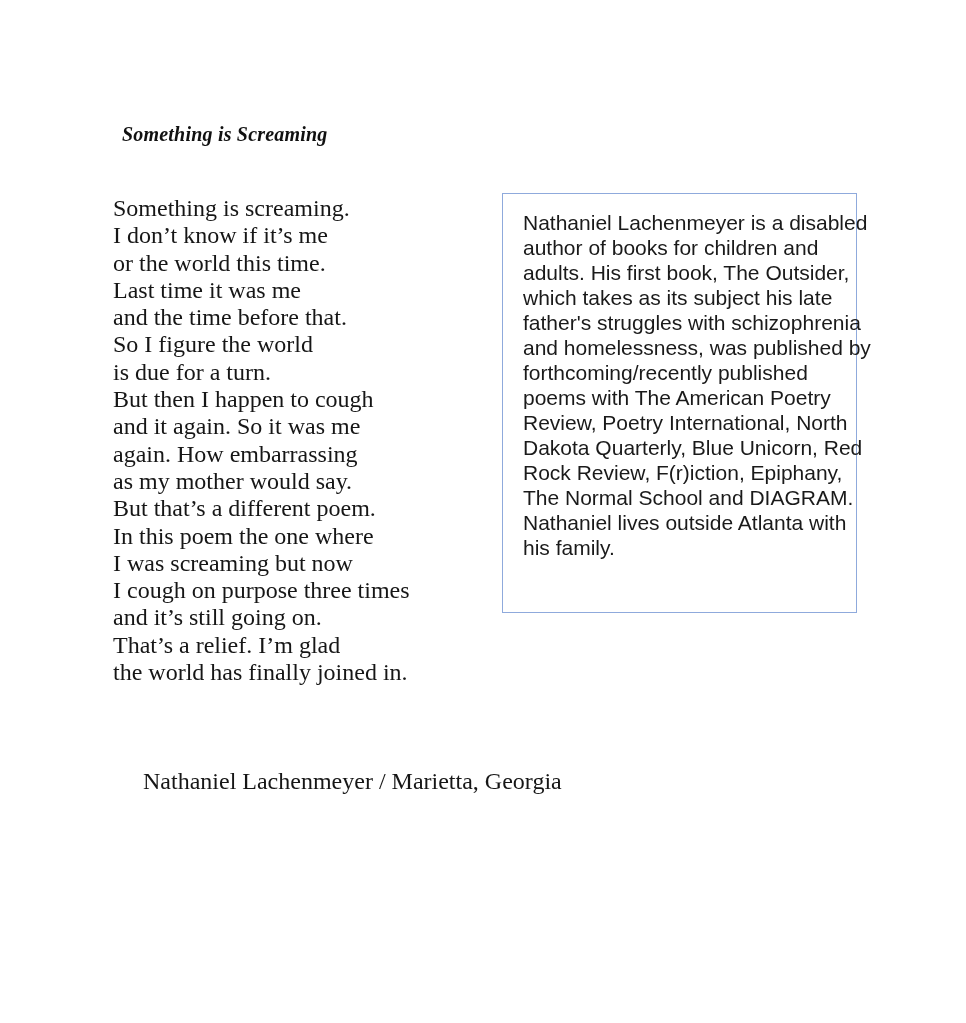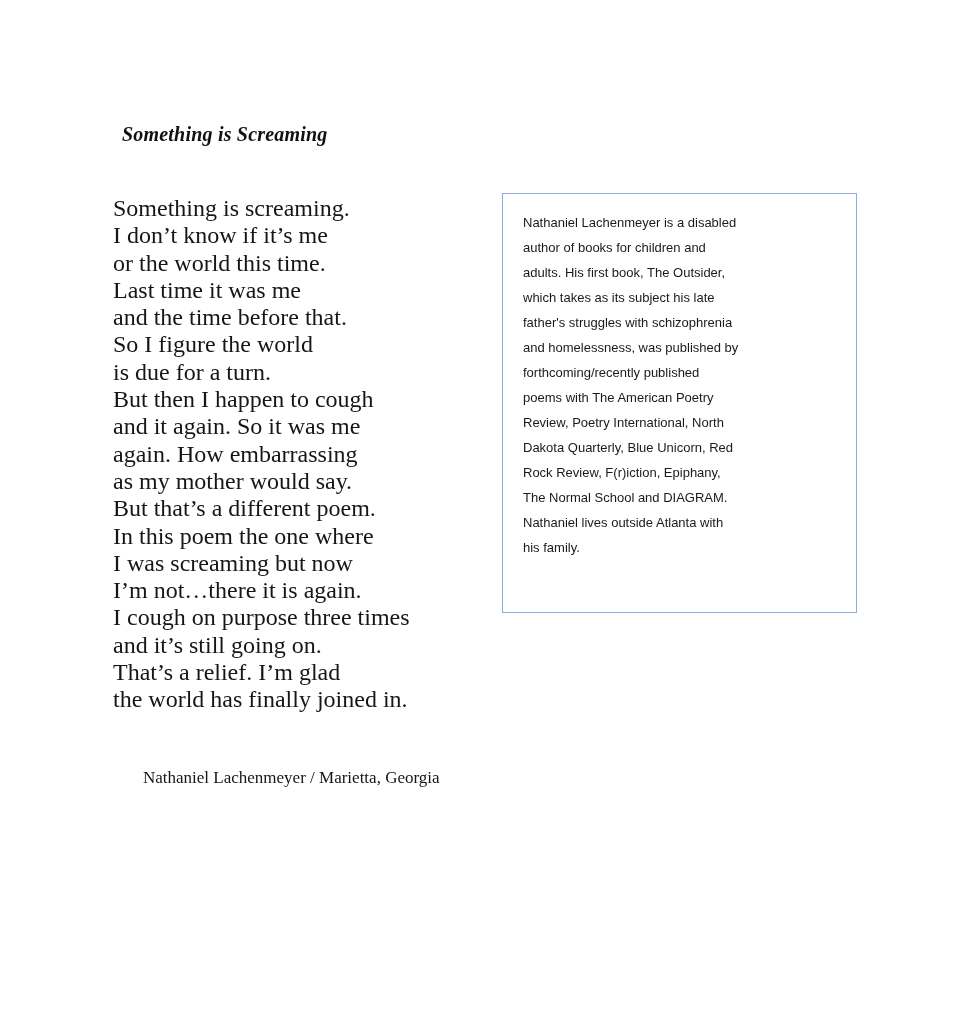--- a/index.html
+++ b/index.html
@@ -48,31 +48,31 @@
     box-sizing: border-box;
     border: 1.5px solid var(--bio-border);
     background: #ffffff;
   }
   .bio-text {
     position: absolute;
     left: 20px;
     top: 16px;
     width: 322px;
     font-family: "Liberation Sans", sans-serif;
-    font-size: 13px;
+    font-size: 21px;
     line-height: 25px;
     color: #1a1a1a;
   }
   .bio-line { white-space: nowrap; }
   .attribution {
     position: absolute;
     left: 143px;
     top: 768px;
     font-family: "Liberation Serif", serif;
-    font-size: 17px;
+    font-size: 24px;
     color: #161616;
     white-space: nowrap;
   }
 </style>
 </head>
 <body>
 
 <div class="page">
 
   <h1 class="poem-title">Something is Screaming</h1>
@@ -85,21 +85,20 @@
       <div class="poem-line">and the time before that.</div>
       <div class="poem-line">So I figure the world</div>
       <div class="poem-line">is due for a turn.</div>
       <div class="poem-line">But then I happen to cough</div>
       <div class="poem-line">and it again. So it was me</div>
       <div class="poem-line">again. How embarrassing</div>
       <div class="poem-line">as my mother would say.</div>
       <div class="poem-line">But that’s a different poem.</div>
       <div class="poem-line">In this poem the one where</div>
       <div class="poem-line">I was screaming but now</div>
-      <div class="poem-line">I’m not…there it is again.</div>
       <div class="poem-line">I cough on purpose three times</div>
       <div class="poem-line">and it’s still going on.</div>
       <div class="poem-line">That’s a relief. I’m glad</div>
       <div class="poem-line">the world has finally joined in.</div>
     </div>
 
   <div class="bio-box">
     <div class="bio-text">
         <div class="bio-line">Nathaniel Lachenmeyer is a disabled</div>
         <div class="bio-line">author of books for children and</div>

